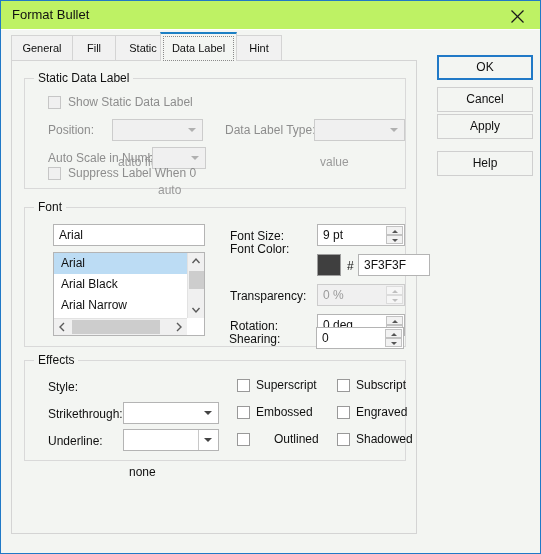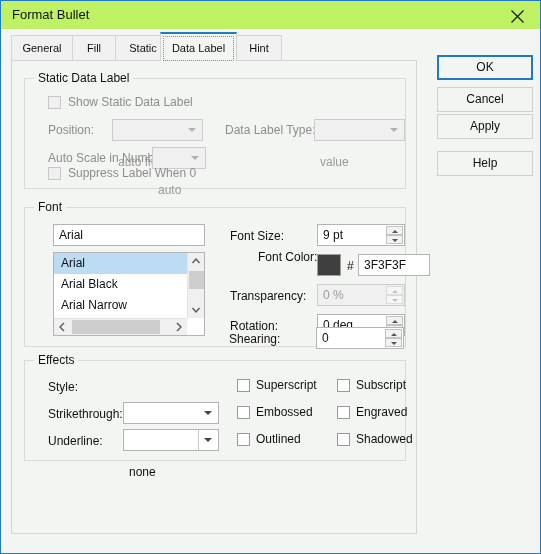--- a/index.html
+++ b/index.html
@@ -472,21 +472,21 @@
         <span class="sbtns">
           <span class="sb up">
               <i></i>
             </span>
           <span class="sb dn">
               <i></i>
             </span>
         </span>
       </div>
 
-      <span class="lbl" style="left:205px;top:42px;margin-left:28px;">Font Color:</span>
+      <span class="lbl" style="left:205px;top:34px;">Font Color:</span>
       <span id="color-swatch" style="left:292px;top:46px;background:#3F3F3F;"></span>
       <span class="lbl" style="left:322px;top:51px;">#</span>
       <div class="tin" style="left:333px;top:46px;width:72px;">
         <span>3F3F3F</span>
       </div>
 
       <span class="lbl" style="left:205px;top:81px;">Transparency:</span>
       <div class="spin disabled" style="left:292px;top:76px;width:88px;">
         <span class="sval">0 %</span>
         <span class="sbtns">
@@ -553,21 +553,21 @@
       <span class="cb" style="left:312px;top:18px;"></span>
       <span class="lbl" style="left:331px;top:17px;">Subscript</span>
 
       <span class="cb" style="left:212px;top:45px;"></span>
       <span class="lbl" style="left:231px;top:44px;">Embossed</span>
 
       <span class="cb" style="left:312px;top:45px;"></span>
       <span class="lbl" style="left:331px;top:44px;">Engraved</span>
 
       <span class="cb" style="left:212px;top:72px;"></span>
-      <span class="lbl" style="left:231px;top:71px;">Outlined</span>
+      <span class="lbl" style="left:249px;top:71px;">Outlined</span>
 
       <span class="cb" style="left:312px;top:72px;"></span>
       <span class="lbl" style="left:331px;top:71px;">Shadowed</span>
     </div>
 
   </div>
 
   <div class="dlgbtn default" style="left:436px;top:54px;">
     <span>OK</span>
   </div>

